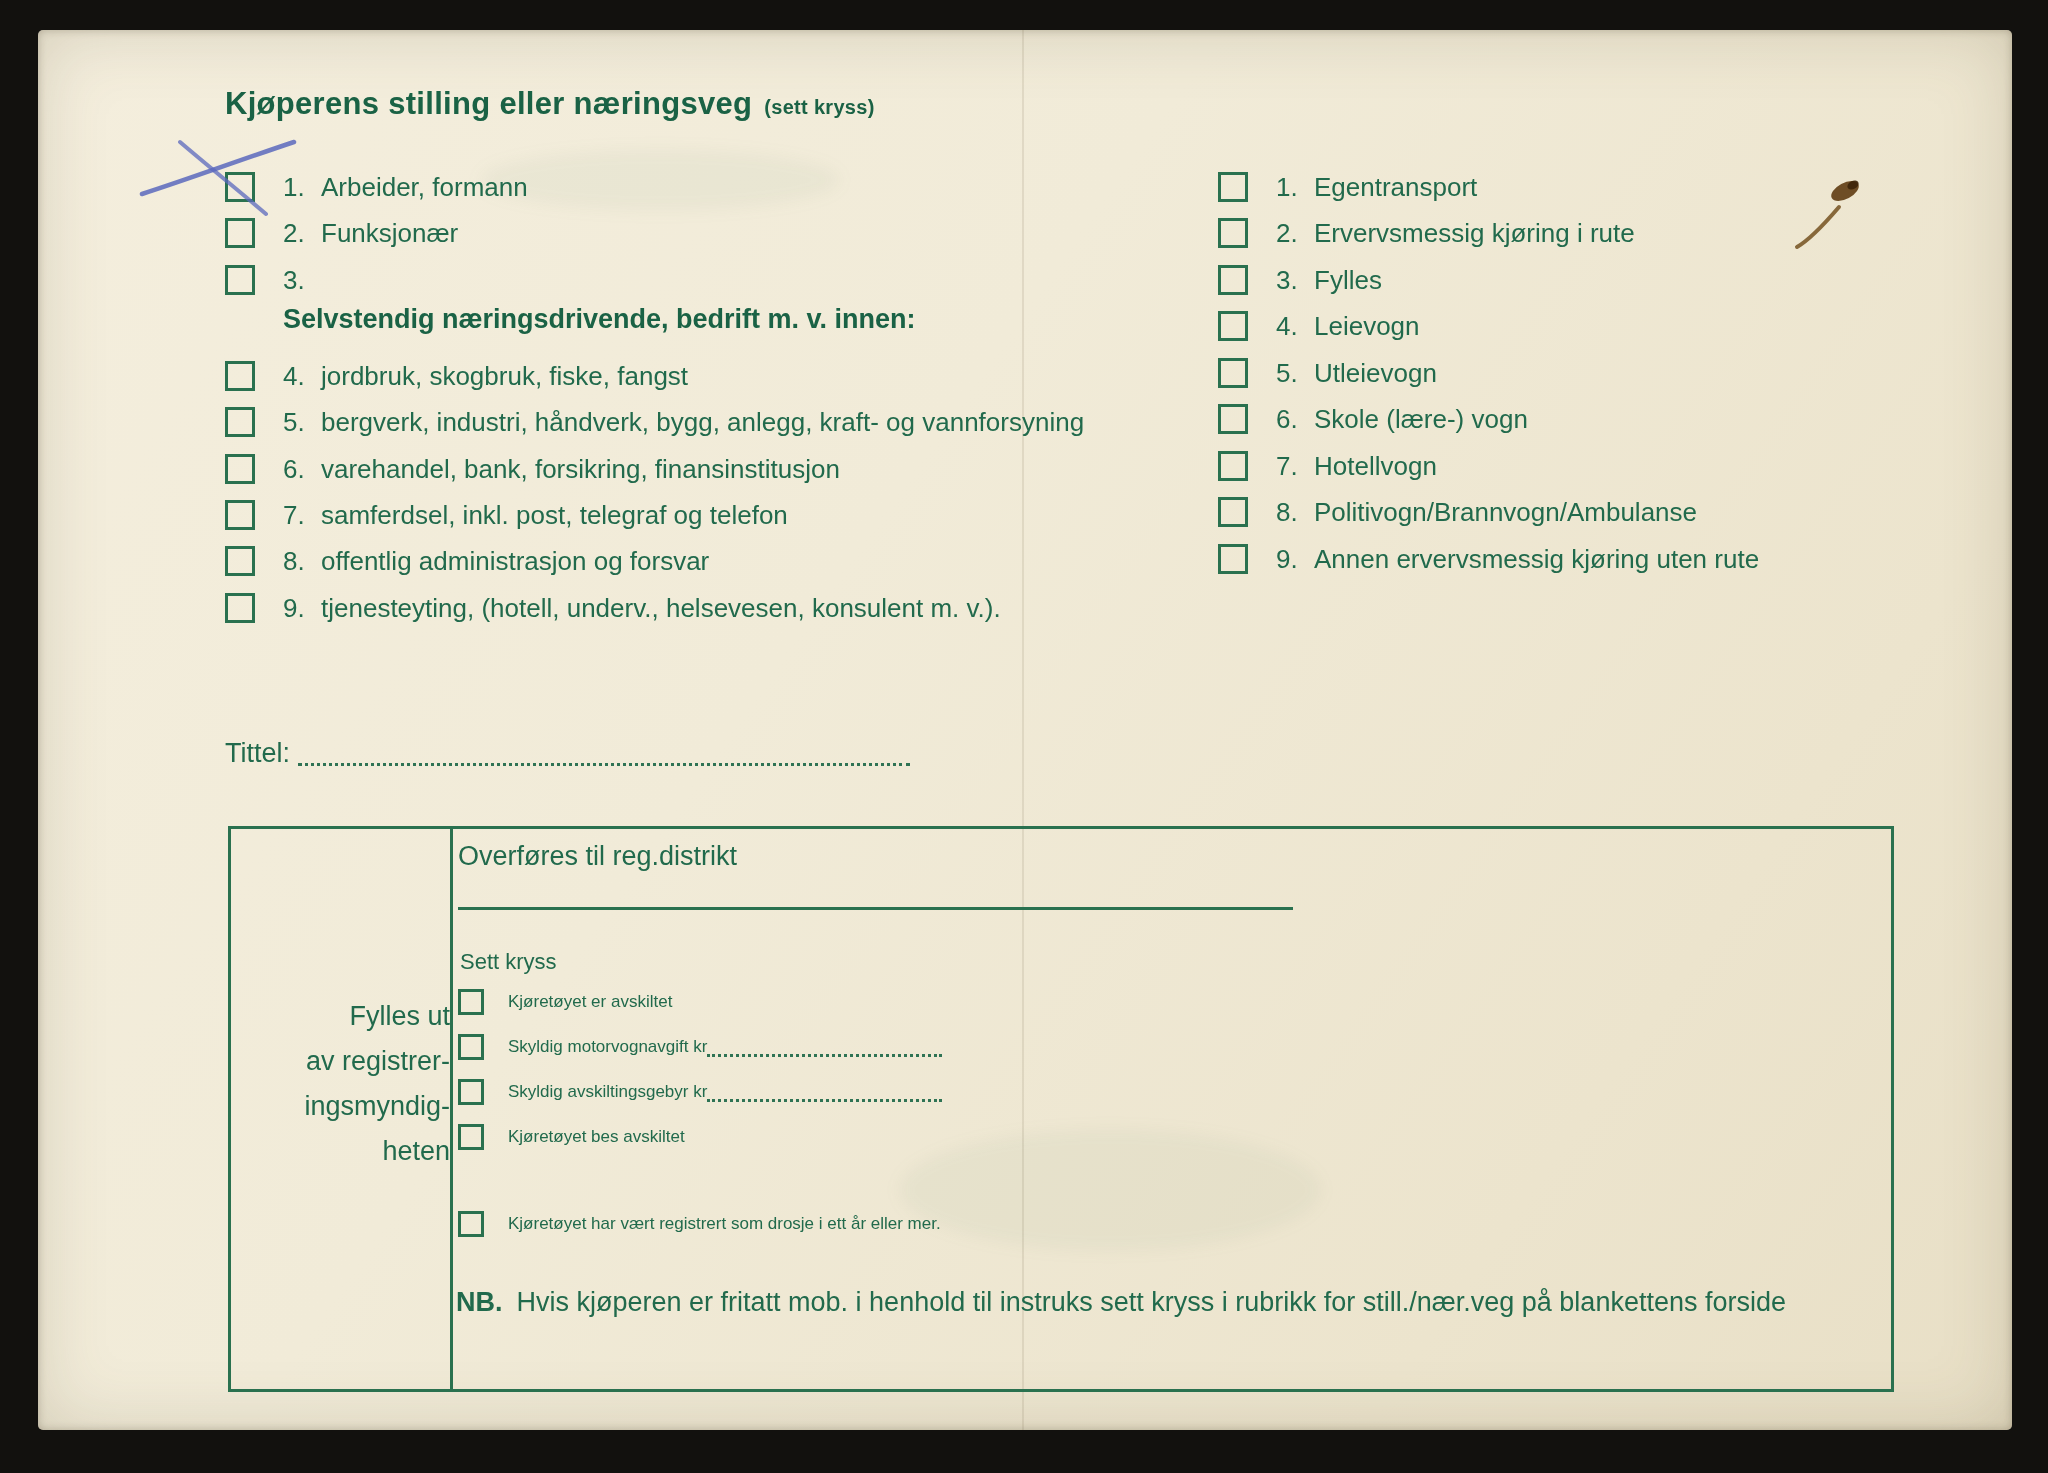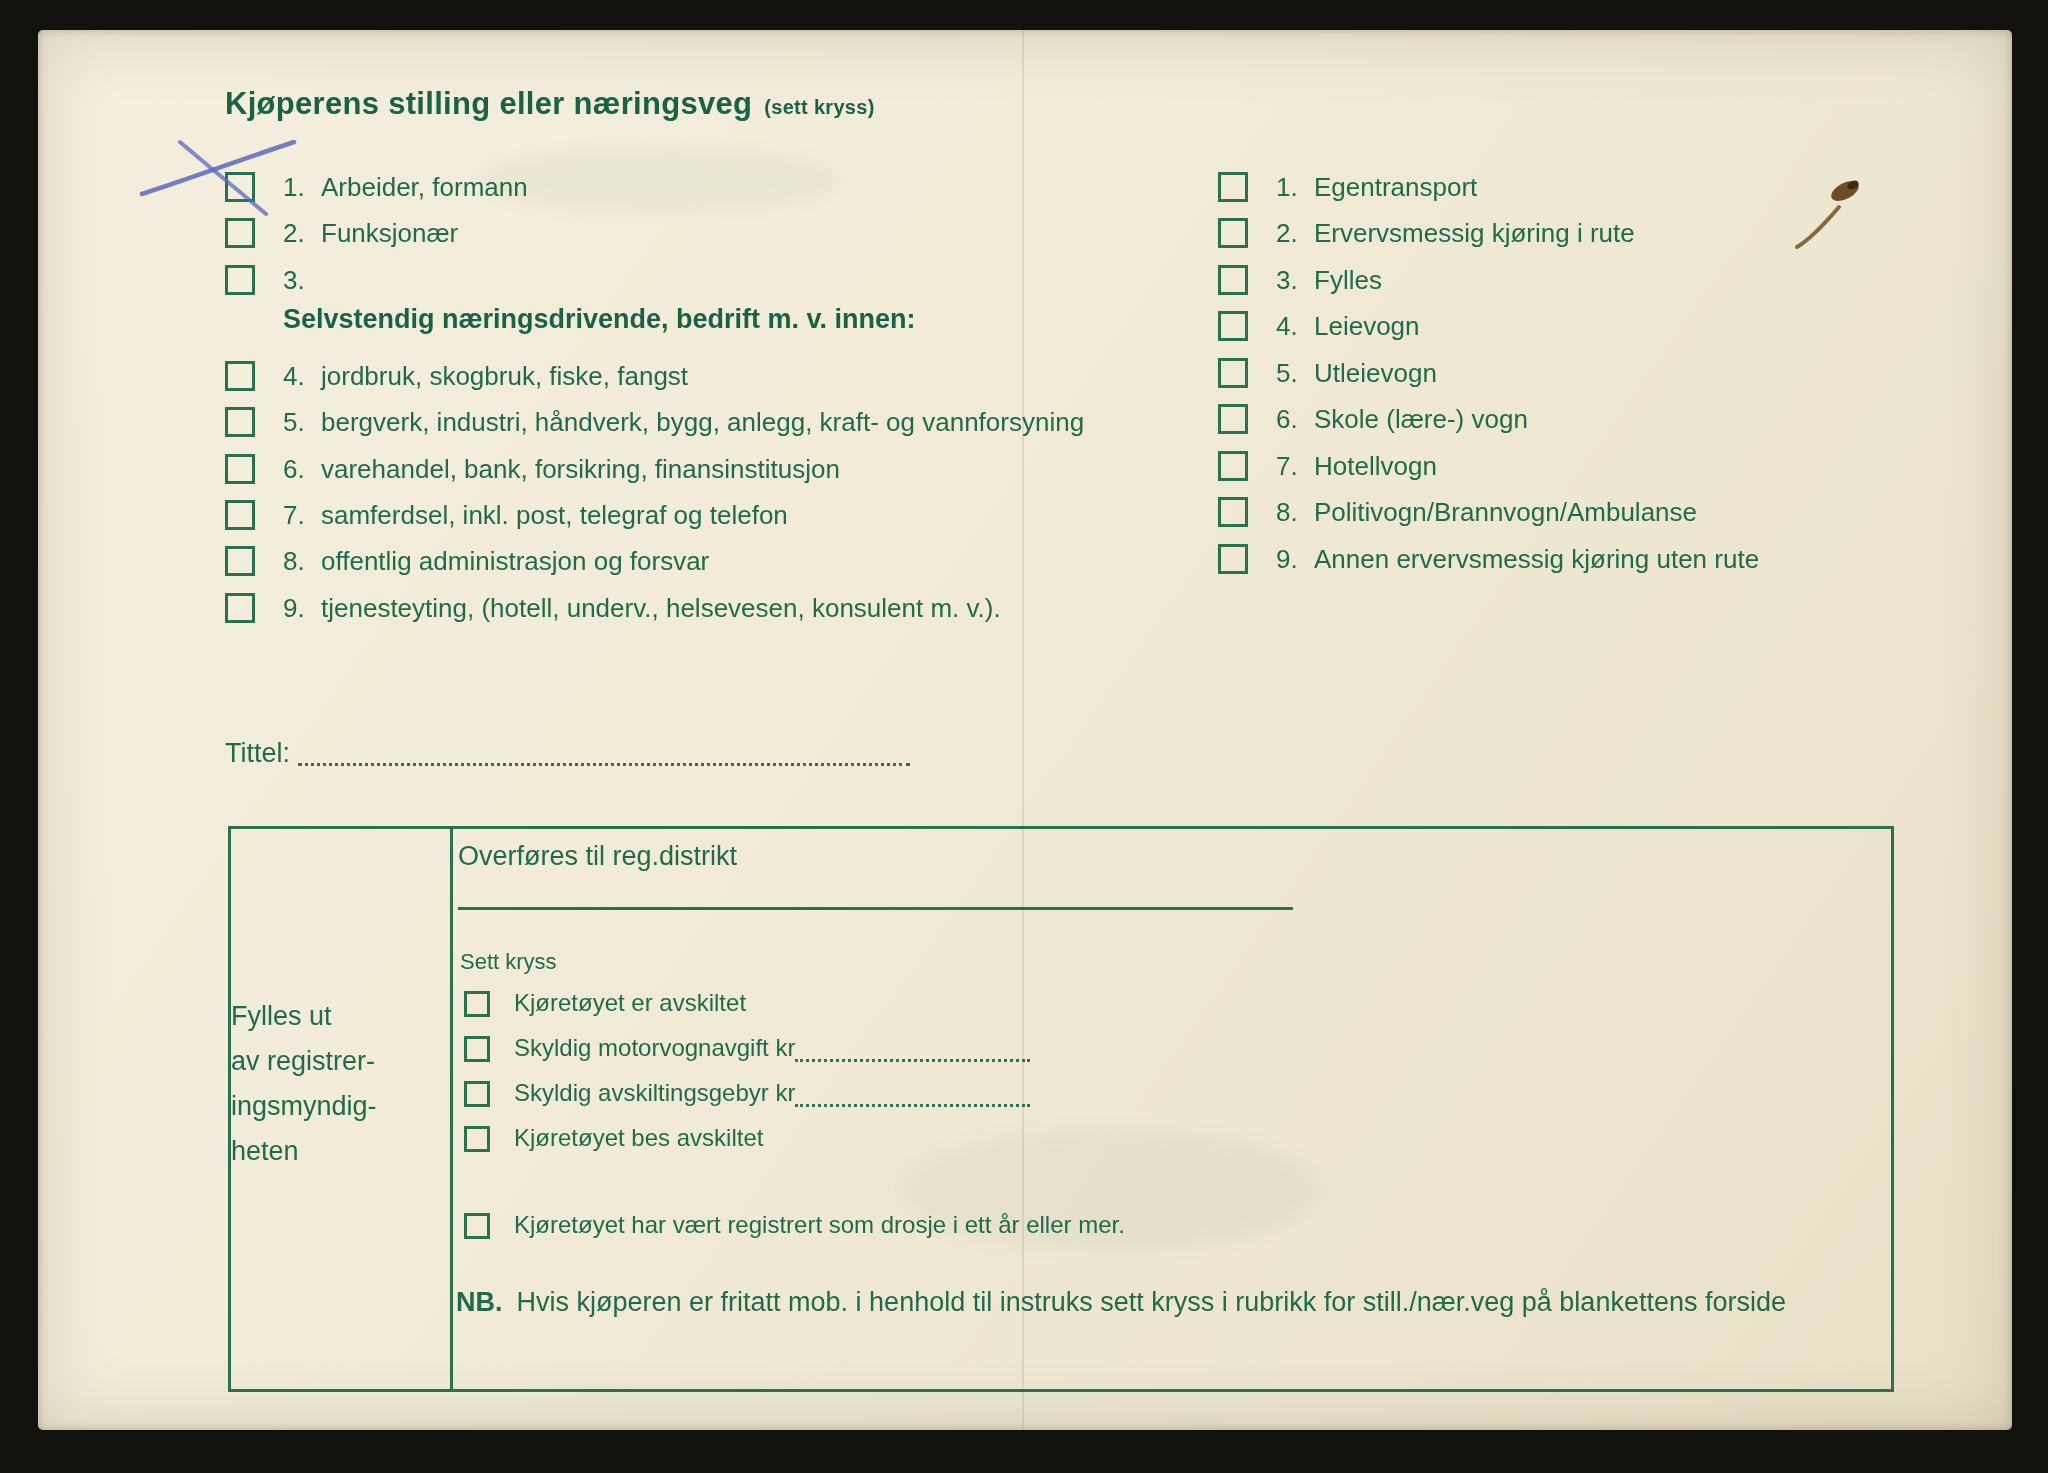--- a/index.html
+++ b/index.html
@@ -25,25 +25,25 @@
   .num{margin-left:28px;width:38px;flex:none}
   .lbl{flex:none}
 
   .subhead{position:absolute;left:283px;top:304px;font-weight:bold;font-size:27px;color:#1a6245;white-space:nowrap}
 
   .tittel{position:absolute;left:225px;top:738px;font-size:27px;display:flex;align-items:center}
   .lead{display:inline-block;border-bottom:3px dotted #2f7354;height:24px}
 
   .bigbox{position:absolute;left:228px;top:826px;width:1666px;height:566px;border:3px solid #2a714f}
   .divider{position:absolute;left:219px;top:0;height:560px;width:3px;background:#2a714f}
-  .sidelabel{position:absolute;left:0;top:165px;width:219px;text-align:left;font-size:27px;line-height:45px}
+  .sidelabel{position:absolute;left:0;top:165px;width:219px;text-align:right;font-size:27px;line-height:45px}
   .boxtext{position:absolute;font-size:27px;white-space:nowrap}
   .rule{position:absolute;left:227px;top:78px;width:835px;height:3px;background:#2a714f}
   .settkryss{position:absolute;left:229px;top:120px;font-size:22px}
-  .brow{position:absolute;left:233px;display:flex;align-items:flex-end;font-size:24px;height:30px;white-space:nowrap}
+  .brow{position:absolute;left:227px;display:flex;align-items:center;font-size:17px;height:30px;white-space:nowrap}
   .cb2{width:26px;height:26px;border:3px solid #2a714f;display:inline-block;flex:none;margin-right:24px}
   .nb{position:absolute;left:225px;top:458px;width:1420px;font-size:27px;white-space:nowrap}
   .nb b{margin-right:14px}
 
   .overlay{position:absolute;pointer-events:none}
 </style>
 </head>
 <body>
 
 <div class="scan">

